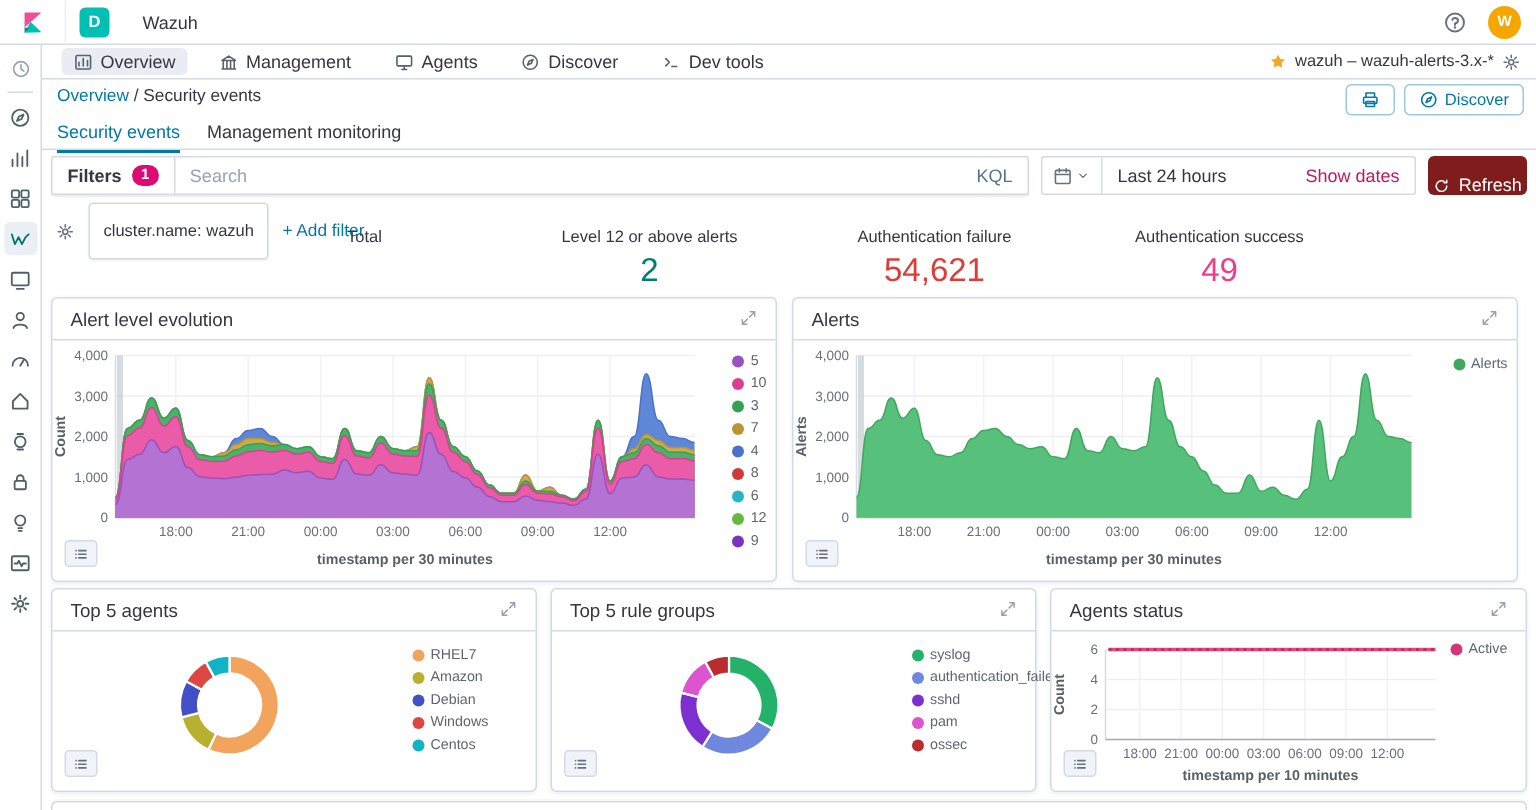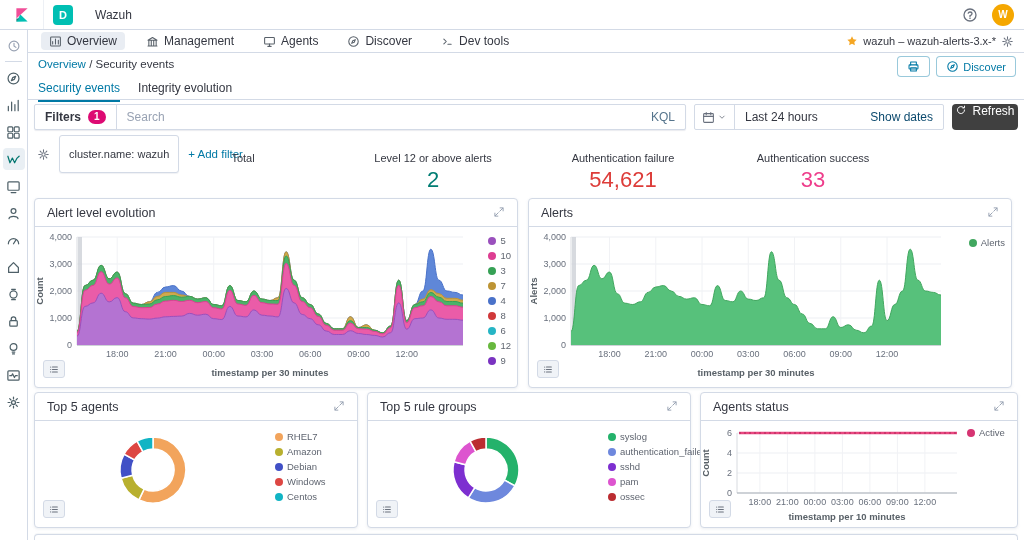--- a/index.html
+++ b/index.html
@@ -39,22 +39,22 @@
   
   .query-row{position:absolute;top:51px;left:6px;right:6px;height:26px;display:flex;gap:8px}
   .searchbox{flex:1;display:flex;align-items:center;border:1px solid #D3DAE6;border-radius:2px;background:#fff;box-shadow:0 1px 1px rgba(152,162,179,.2)}
   .filters-seg{display:flex;align-items:center;gap:7px;padding:0 10px;height:100%;border-right:1px solid #D3DAE6;font-size:12px;font-weight:bold;color:#343741}
   .badge{background:#DD0A73;color:#fff;font-size:10px;font-weight:bold;border-radius:8px;padding:0 6px;height:14px;line-height:14px}
   .search-ph{flex:1;padding-left:10px;font-size:12px;color:#98A2B3}
   .kql{padding:0 10px;font-size:12px;color:#55748C}
   .datebox{width:250px;display:flex;align-items:center;border:1px solid #D3DAE6;border-radius:2px;background:#fff;font-size:12px}
   .cal-seg{display:flex;align-items:center;gap:2px;padding:0 7px;height:100%;border-right:1px solid #D3DAE6;color:#69707D}
   .date-text{flex:1;padding-left:10px;color:#343741}
-  .show-dates{padding-right:10px;color:#0c4a6e;cursor:pointer}
-  .refresh-btn{width:66px;background:#404040;color:#fff;border:none;border-radius:4px;font-size:12px;display:flex;align-items:flex-start;justify-content:center;gap:5px;cursor:pointer}
+  .show-dates{padding-right:10px;color:#be185d;cursor:pointer}
+  .refresh-btn{width:66px;background:#7f1d1d;color:#fff;border:none;border-radius:4px;font-size:12px;display:flex;align-items:flex-end;justify-content:center;gap:5px;cursor:pointer}
   
   .filter-row{position:absolute;top:82px;left:9px;display:flex;align-items:center;gap:9px}
   .gear-sm{color:#69707D;display:flex}
   .pill{border:1px solid #D3DAE6;border-radius:3px;padding:12px 9px;font-size:11px;background:#fff;color:#343741;box-shadow:0 1px 1px rgba(152,162,179,.15);cursor:pointer}
   .add-filter{color:#0079A5;font-size:11.5px;cursor:pointer}
   
   .stats-row{position:absolute;top:99px;left:120px;width:760px;display:flex}
   .stat{flex:1;text-align:center}
   .stat-label{font-size:11px;color:#343741}
   .stat-value{font-size:22px;margin-top:3px}
@@ -279,21 +279,21 @@
               <circle cx="8" cy="8" r="5.8"></circle>
               <path d="M10.3 5.7L8.9 8.9 5.7 10.3 7.1 7.1z"></path>
             </svg>
           </span>
         <span>Discover</span>
       </button>
     </div>
 
     <div class="page-tabs">
       <div class="ptab active">Security events</div>
-      <div class="ptab">Integrity evolution</div>
+      <div class="ptab">Management monitoring</div>
     </div>
     <div class="tabs-border"></div>
 
     <div class="query-row">
       <div class="searchbox">
         <div class="filters-seg">
           <span>Filters</span>
           <span class="badge">1</span>
         </div>
         <div class="search-ph">Search</div>
@@ -344,21 +344,21 @@
       <div class="stat">
         <div class="stat-label">Level 12 or above alerts</div>
         <div class="stat-value" style="color: rgb(1, 125, 115);">2</div>
       </div>
       <div class="stat">
         <div class="stat-label">Authentication failure</div>
         <div class="stat-value" style="color: rgb(221, 60, 57);">54,621</div>
       </div>
       <div class="stat">
         <div class="stat-label">Authentication success</div>
-        <div class="stat-value" style="color: rgb(238, 61, 139);">33</div>
+        <div class="stat-value" style="color: rgb(238, 61, 139);">49</div>
       </div>
     </div>
 
     <section class="panel" id="p0">
       <div class="panel-head">
           <span class="panel-title">Alert level evolution</span>
           <span class="expand">
             <svg width="12" height="12" viewBox="0 0 16 16" fill="none" stroke="currentColor" stroke-width="1.3" stroke-linecap="round" stroke-linejoin="round">
               <path d="M9.5 2.5h4v4M13.2 2.8L9 7M6.5 13.5h-4v-4M2.8 13.2L7 9"></path>
             </svg>

